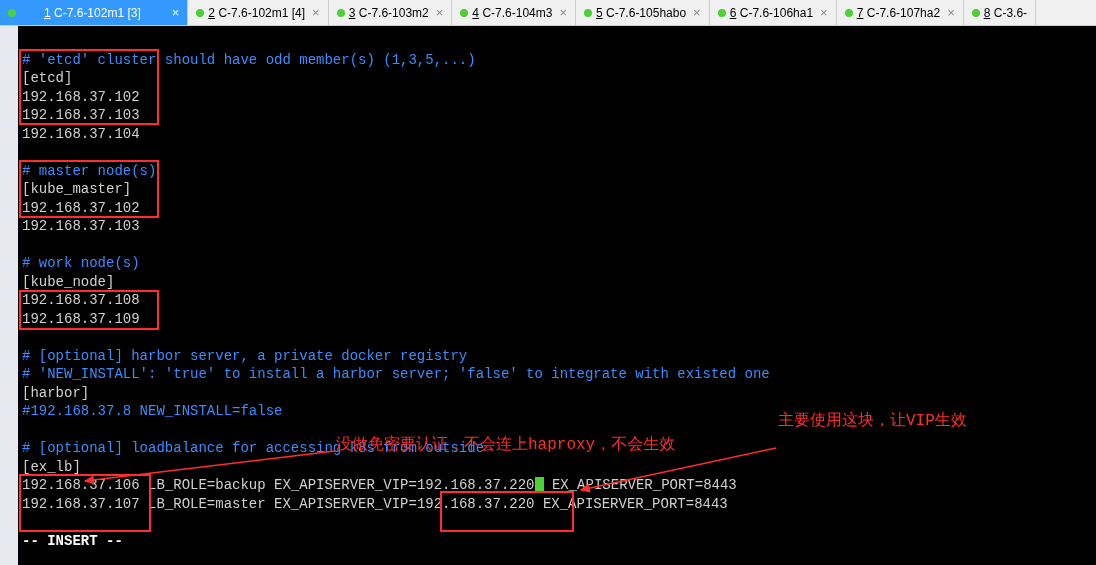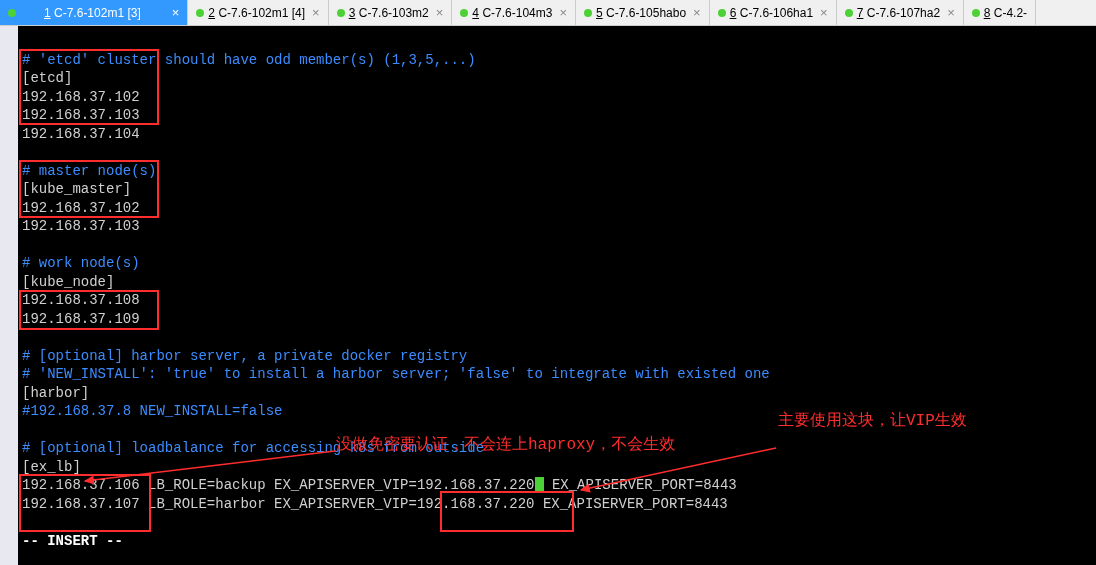--- a/index.html
+++ b/index.html
@@ -138,21 +138,21 @@
     <span><span class="num">6</span> <span>C-7.6-106ha1</span></span>
     <span class="close">×</span>
   </div>
   <div class="tab">
     <span class="dot"></span>
     <span><span class="num">7</span> <span>C-7.6-107ha2</span></span>
     <span class="close">×</span>
   </div>
   <div class="tab">
     <span class="dot"></span>
-    <span><span class="num">8</span> <span>C-4.2-</span></span>
+    <span><span class="num">8</span> <span>C-3.6-</span></span>
   </div>
 </div>
 
 <div class="left-gutter"></div>
 
 <div class="terminal">
 <span class="comment"># 'etcd' cluster should have odd member(s) (1,3,5,...)</span>
 <span class="section">[etcd]</span>
 <span class="ip">192.168.37.102</span>
 <span class="ip">192.168.37.103</span>
@@ -169,21 +169,21 @@
 <span class="ip">192.168.37.109</span>
 <span></span>
 <span class="comment"># [optional] harbor server, a private docker registry</span>
 <span class="comment"># 'NEW_INSTALL': 'true' to install a harbor server; 'false' to integrate with existed one</span>
 <span class="section">[harbor]</span>
 <span class="comment">#192.168.37.8 NEW_INSTALL=false</span>
 <span></span>
 <span class="comment"># [optional] loadbalance for accessing k8s from outside</span>
 <span class="section">[ex_lb]</span>
 <span><span>192.168.37.106 </span><span>LB_ROLE=backup EX_APISERVER_VIP</span><span>=192.168.37.220</span><span class="cursor-block"></span><span> EX_APISERVER_PORT=8443</span></span>
-<span><span>192.168.37.107 </span><span>LB_ROLE=harbor EX_APISERVER_VIP</span><span>=192.168.37.220 </span><span>EX_APISERVER_PORT=8443</span></span>
+<span><span>192.168.37.107 </span><span>LB_ROLE=master EX_APISERVER_VIP</span><span>=192.168.37.220 </span><span>EX_APISERVER_PORT=8443</span></span>
 <span></span>
 <span class="bold">-- INSERT --</span>
 </div>
 
 <div class="red-box" style="left:19px; top:49px; width:140px; height:76px;"></div>
 <div class="red-box" style="left:19px; top:160px; width:140px; height:58px;"></div>
 <div class="red-box" style="left:19px; top:290px; width:140px; height:40px;"></div>
 <div class="red-box" style="left:19px; top:474px; width:132px; height:58px;"></div>
 <div class="red-box" style="left:440px; top:491px; width:134px; height:41px;"></div>
 

